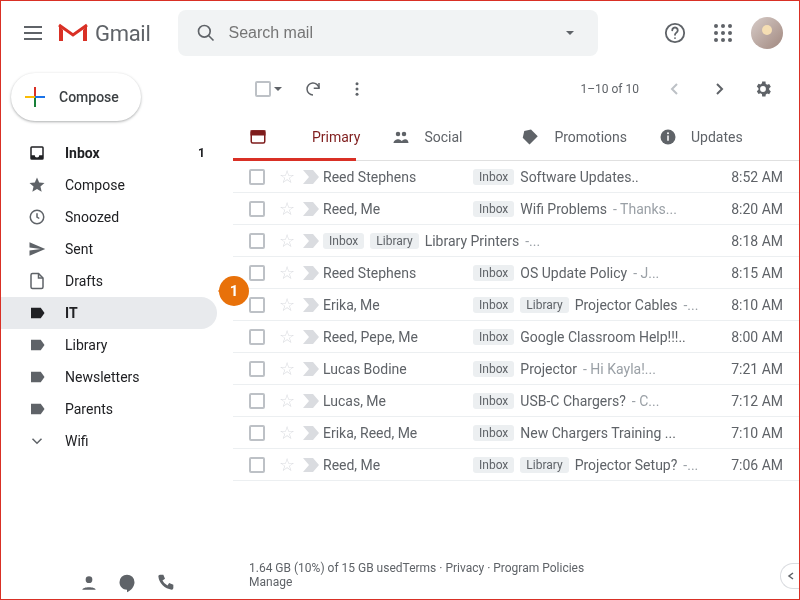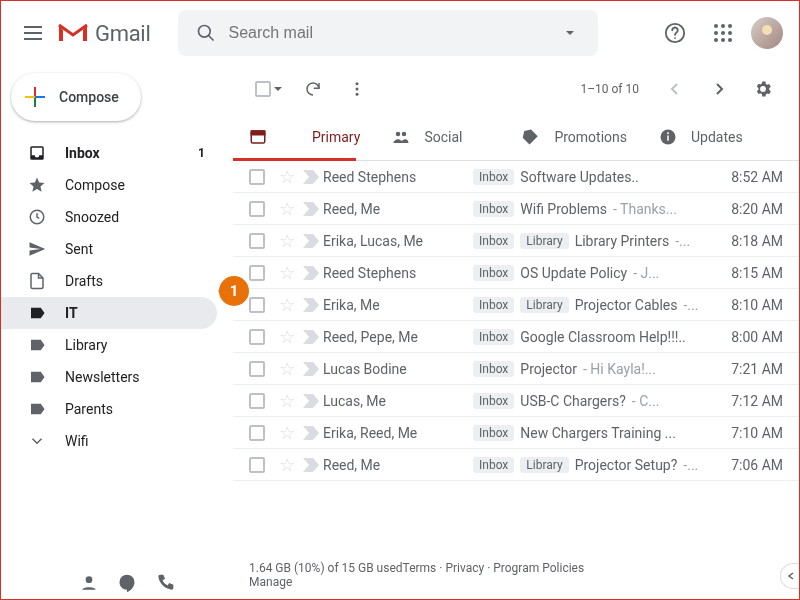--- a/index.html
+++ b/index.html
@@ -431,21 +431,20 @@
           <div class="time">8:20 AM</div>
         </div>
         <div class="msg-row">
           <div class="checkbox"></div>
           <div class="star">☆</div>
           <div class="importance">
             <svg width="16" height="14" viewBox="0 0 16 14" fill="#dadce0">
               <path d="M0 0h10l6 7-6 7H0l6-7z"></path>
             </svg>
           </div>
-          <div class="sender">Erika, Lucas, Me</div>
           <div class="subject-cell">
             <span class="label-chip">Inbox</span> 
             <span class="label-chip">Library</span> 
             <span class="subj">Library Printers</span>
             <span class="snippet"> -...</span>
           </div>
           <div class="time">8:18 AM</div>
         </div>
         <div class="msg-row">
           <div class="checkbox"></div>

